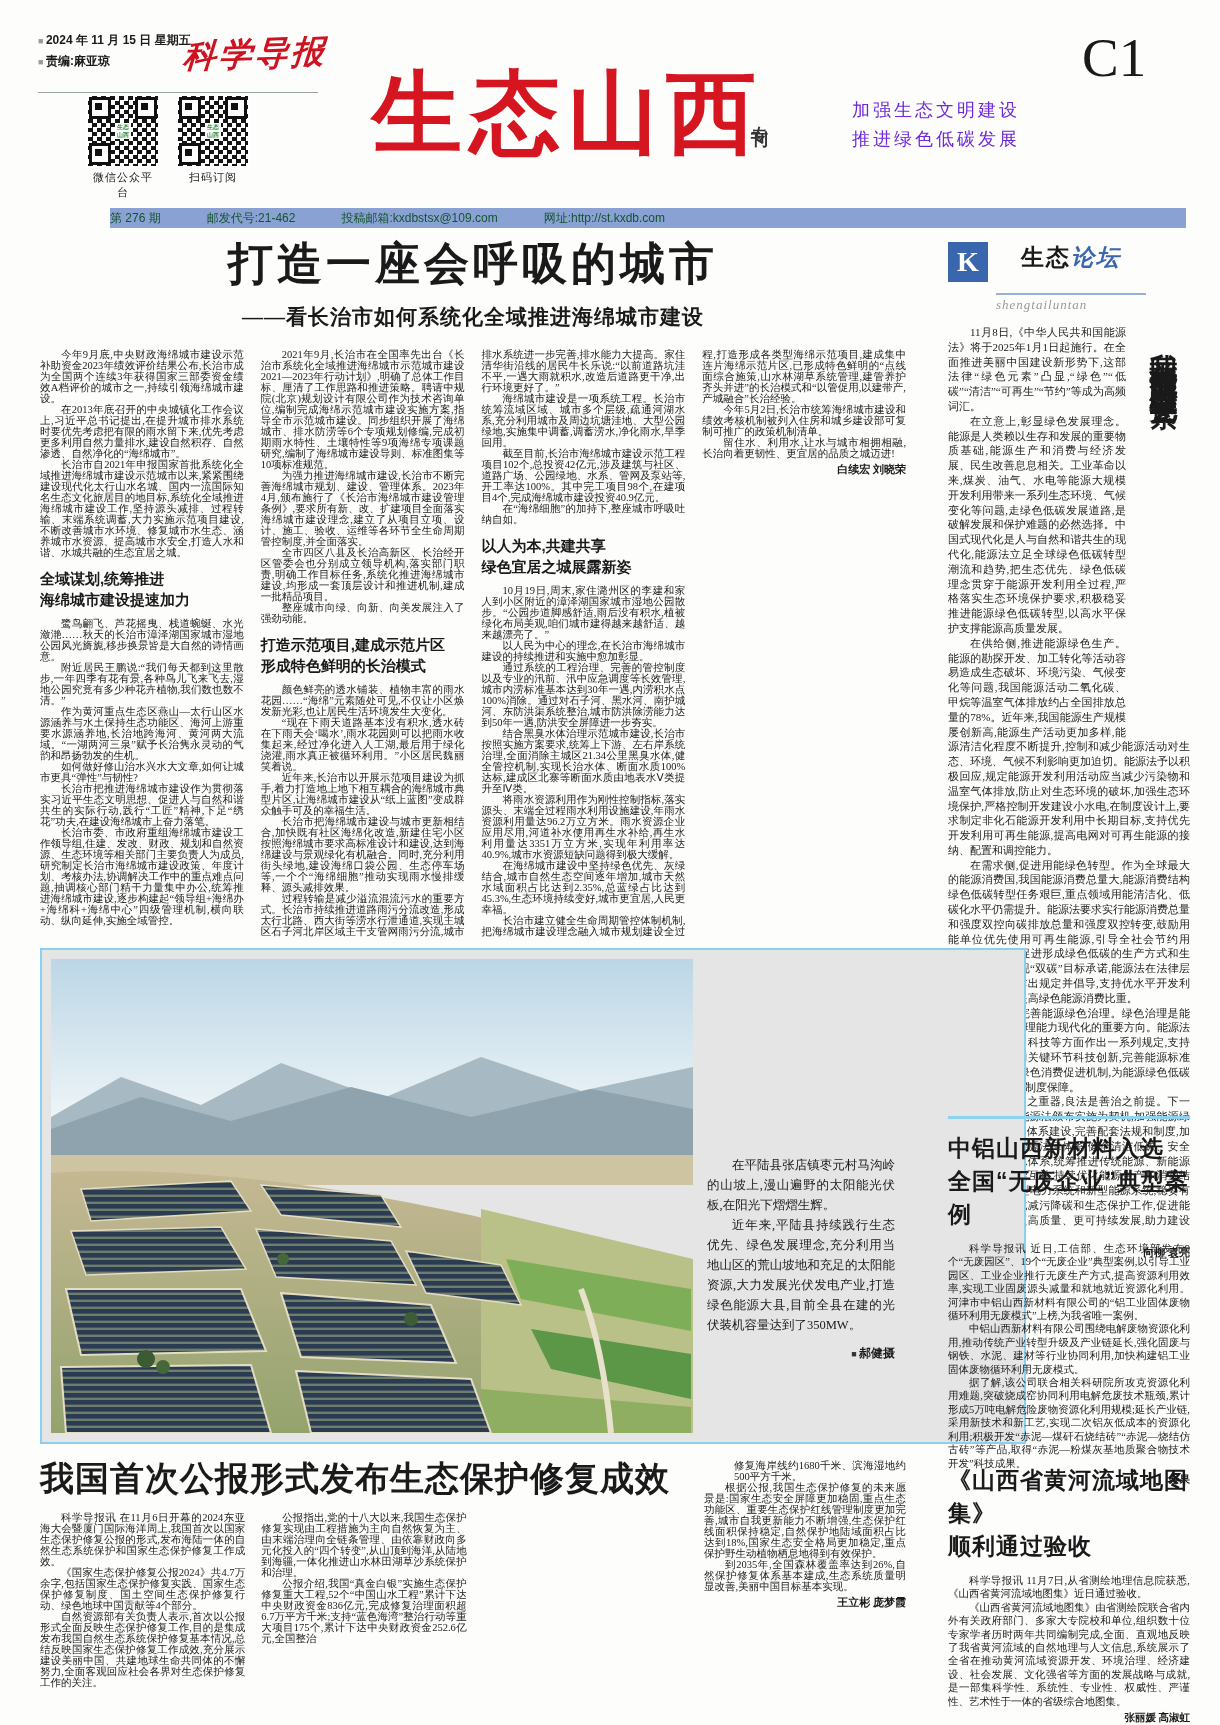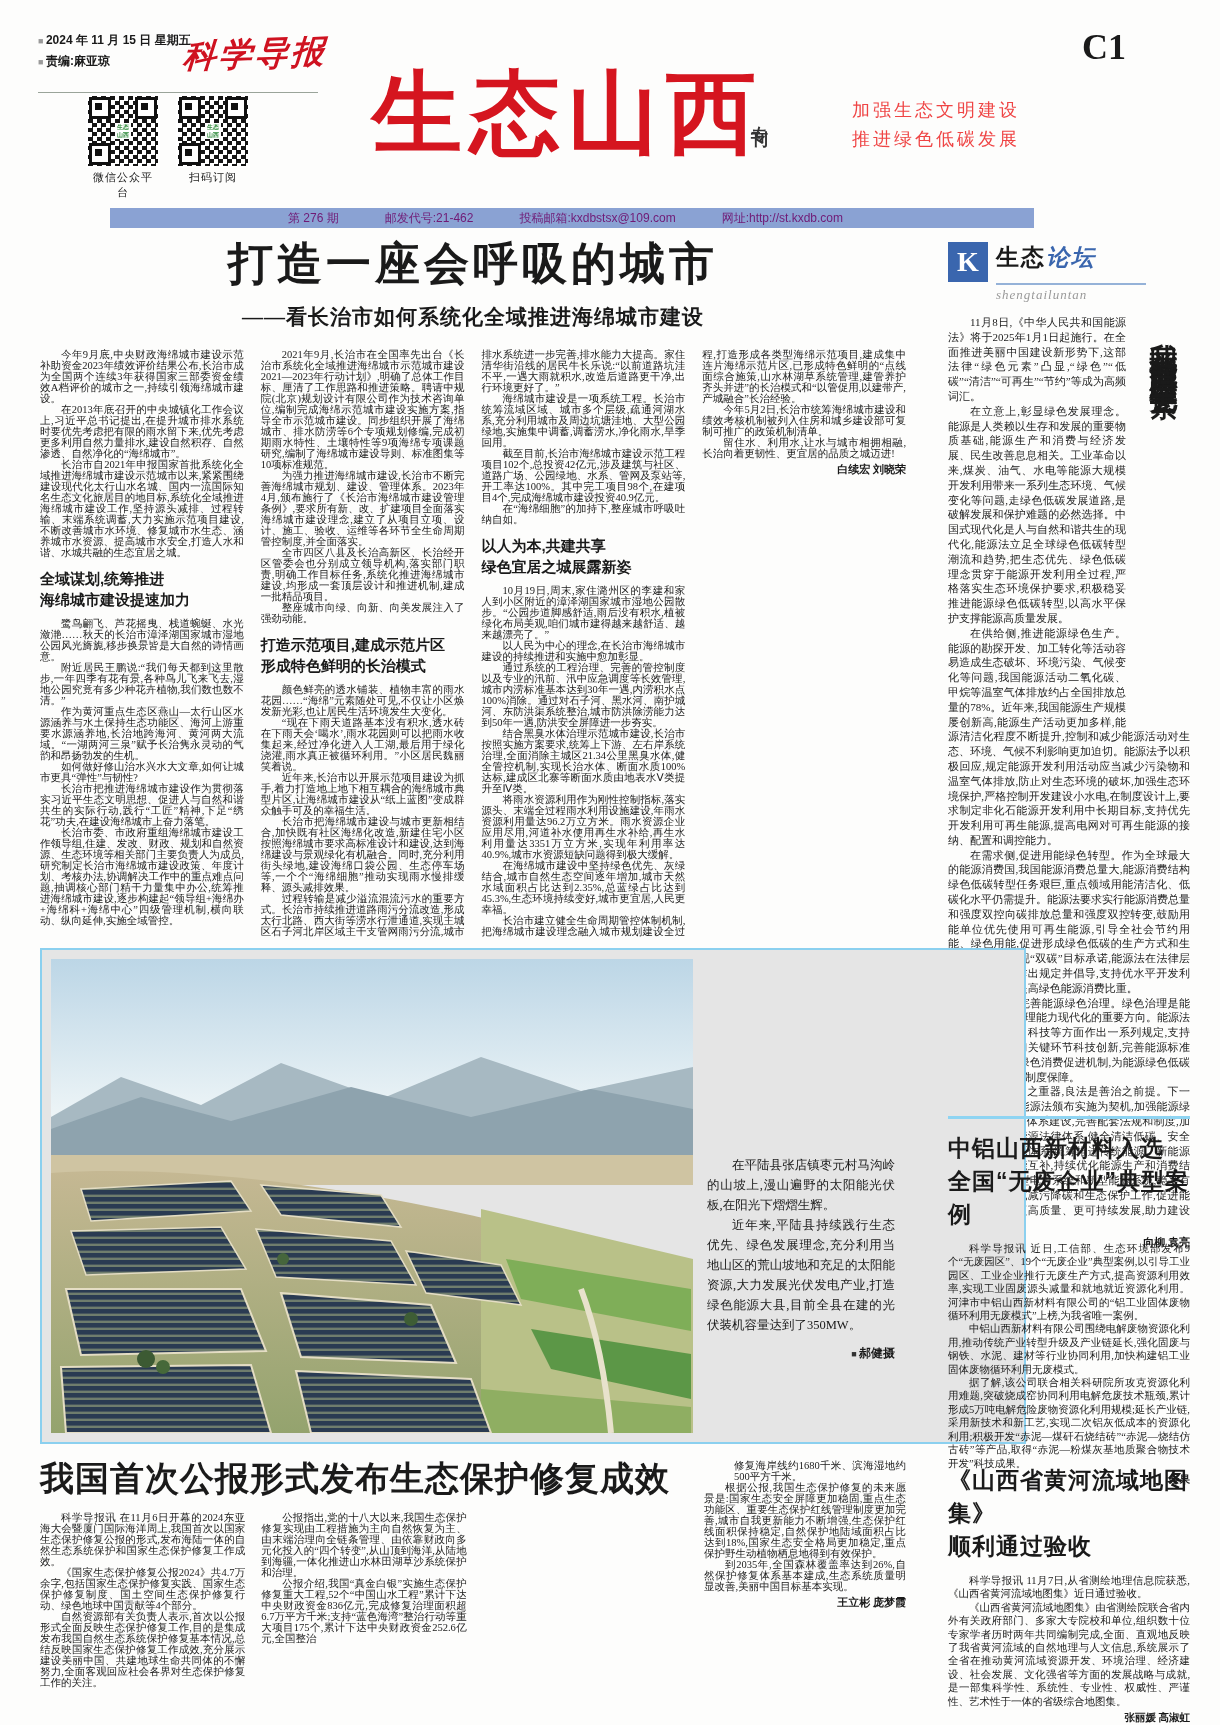--- a/index.html
+++ b/index.html
@@ -15,42 +15,42 @@
   .qr{width:70px;height:70px;position:relative;background:repeating-conic-gradient(#151515 0 25%,#fff 0 50%) 0 0/9px 9px;outline:2px solid #fff;}
   .qr .f{position:absolute;width:16px;height:16px;border:3px solid #111;background:#fff;}
   .qr .f i{position:absolute;left:3px;top:3px;width:7px;height:7px;background:#111;display:block;}
   .qr .f.tl{left:1px;top:1px}.qr .f.tr{right:1px;top:1px}.qr .f.bl{left:1px;bottom:1px}
   .qr .c{position:absolute;left:27px;top:27px;width:16px;height:16px;background:#fff;
          color:#2e8b3a;font-size:6px;line-height:8px;text-align:center;font-weight:700;}
   .qrlabel{font-size:11px;text-align:center;width:70px;margin-top:4px;letter-spacing:1px;}
   #masthead{left:372px;top:66px;font-size:90px;line-height:96px;font-weight:900;color:#d5151f;
             letter-spacing:8px;font-family:"Liberation Serif",serif;}
   #mast-sub{left:748px;top:112px;writing-mode:vertical-rl;font-size:17px;letter-spacing:6px;color:#333;font-weight:700;}
-  #slogan{left:852px;top:96px;font-size:18px;line-height:29px;letter-spacing:3px;color:#ef4444;}
-  #pagecode{left:1082px;top:26px;font-size:36px;font-weight:700;font-family:"Liberation Serif",serif;}
-  
-  #infobar{left:110px;top:208px;width:924px;height:20px;background:#8aa2d3;color:#701a75;
+  #slogan{left:852px;top:96px;font-size:18px;line-height:29px;letter-spacing:3px;color:#6d28d9;}
+  #pagecode{left:1082px;top:26px;font-size:55px;font-weight:400;font-family:"Liberation Serif",serif;}
+  
+  #infobar{left:110px;top:208px;width:1076px;height:20px;background:#8aa2d3;color:#14532d;
            font-family:"Liberation Sans",sans-serif;font-size:12px;display:flex;align-items:center;
-           gap:46px;padding-left:178px;box-sizing:border-box;}
+           gap:46px;box-sizing:border-box;}
   
   #main-art{left:40px;top:238px;width:866px;}
   #main-headline{text-align:center;font-family:"Liberation Sans",sans-serif;font-weight:900;
                  font-size:45px;letter-spacing:4px;line-height:52px;}
   #main-subheadline{text-align:center;font-size:21px;font-weight:700;letter-spacing:1px;margin-top:13px;}
   .art p{font-size:10.5px;line-height:11px;text-align:justify;text-indent:2em;margin:0;}
   .art h3{font-family:"Liberation Sans",sans-serif;font-size:15px;line-height:21px;font-weight:700;
           margin:10px 0 8px;white-space:pre-line;text-indent:0;}
   .art .byl{text-align:right;font-weight:700;font-size:11px;margin-top:3px;}
   #main-body{margin-top:18px;height:594px;column-count:4;column-gap:17px;column-fill:auto;}
   
   #forum{left:948px;top:242px;width:242px;}
   #forum-head{display:flex;align-items:flex-start;gap:8px;border-bottom:0;}
   #k-logo{width:40px;height:40px;background:#3a66ae;color:#fff;font-size:28px;font-weight:900;
           text-align:center;line-height:40px;font-family:"Liberation Serif",serif;flex:0 0 auto;}
-  #forum-title-wrap{border-bottom:2px solid #95b2d8;padding-bottom:10px;width:150px;}
+  #forum-title-wrap{border-bottom:2px solid #95b2d8;padding-bottom:20px;width:150px;text-align:center;}
   #forum-title-black{font-size:23px;font-weight:900;letter-spacing:2px;}
   #forum-title-blue{font-size:23px;font-weight:900;font-style:italic;color:#3a66ae;letter-spacing:2px;}
   #forum-rom{font-size:13px;color:#999;font-style:italic;letter-spacing:1px;margin-top:2px;}
   #forum-body{margin-top:12px;}
   #forum-body p{font-size:11px;line-height:14.8px;text-align:justify;text-indent:2em;margin:0;color:#222;}
   #vert-headline{float:right;writing-mode:vertical-rl;width:54px;height:396px;margin:6px 0 12px 10px;
                  font-size:28px;font-weight:900;line-height:54px;letter-spacing:4px;
                  font-family:"Liberation Serif",serif;}
   .bluebar{height:3px;background:#8ed4f2;}
   

